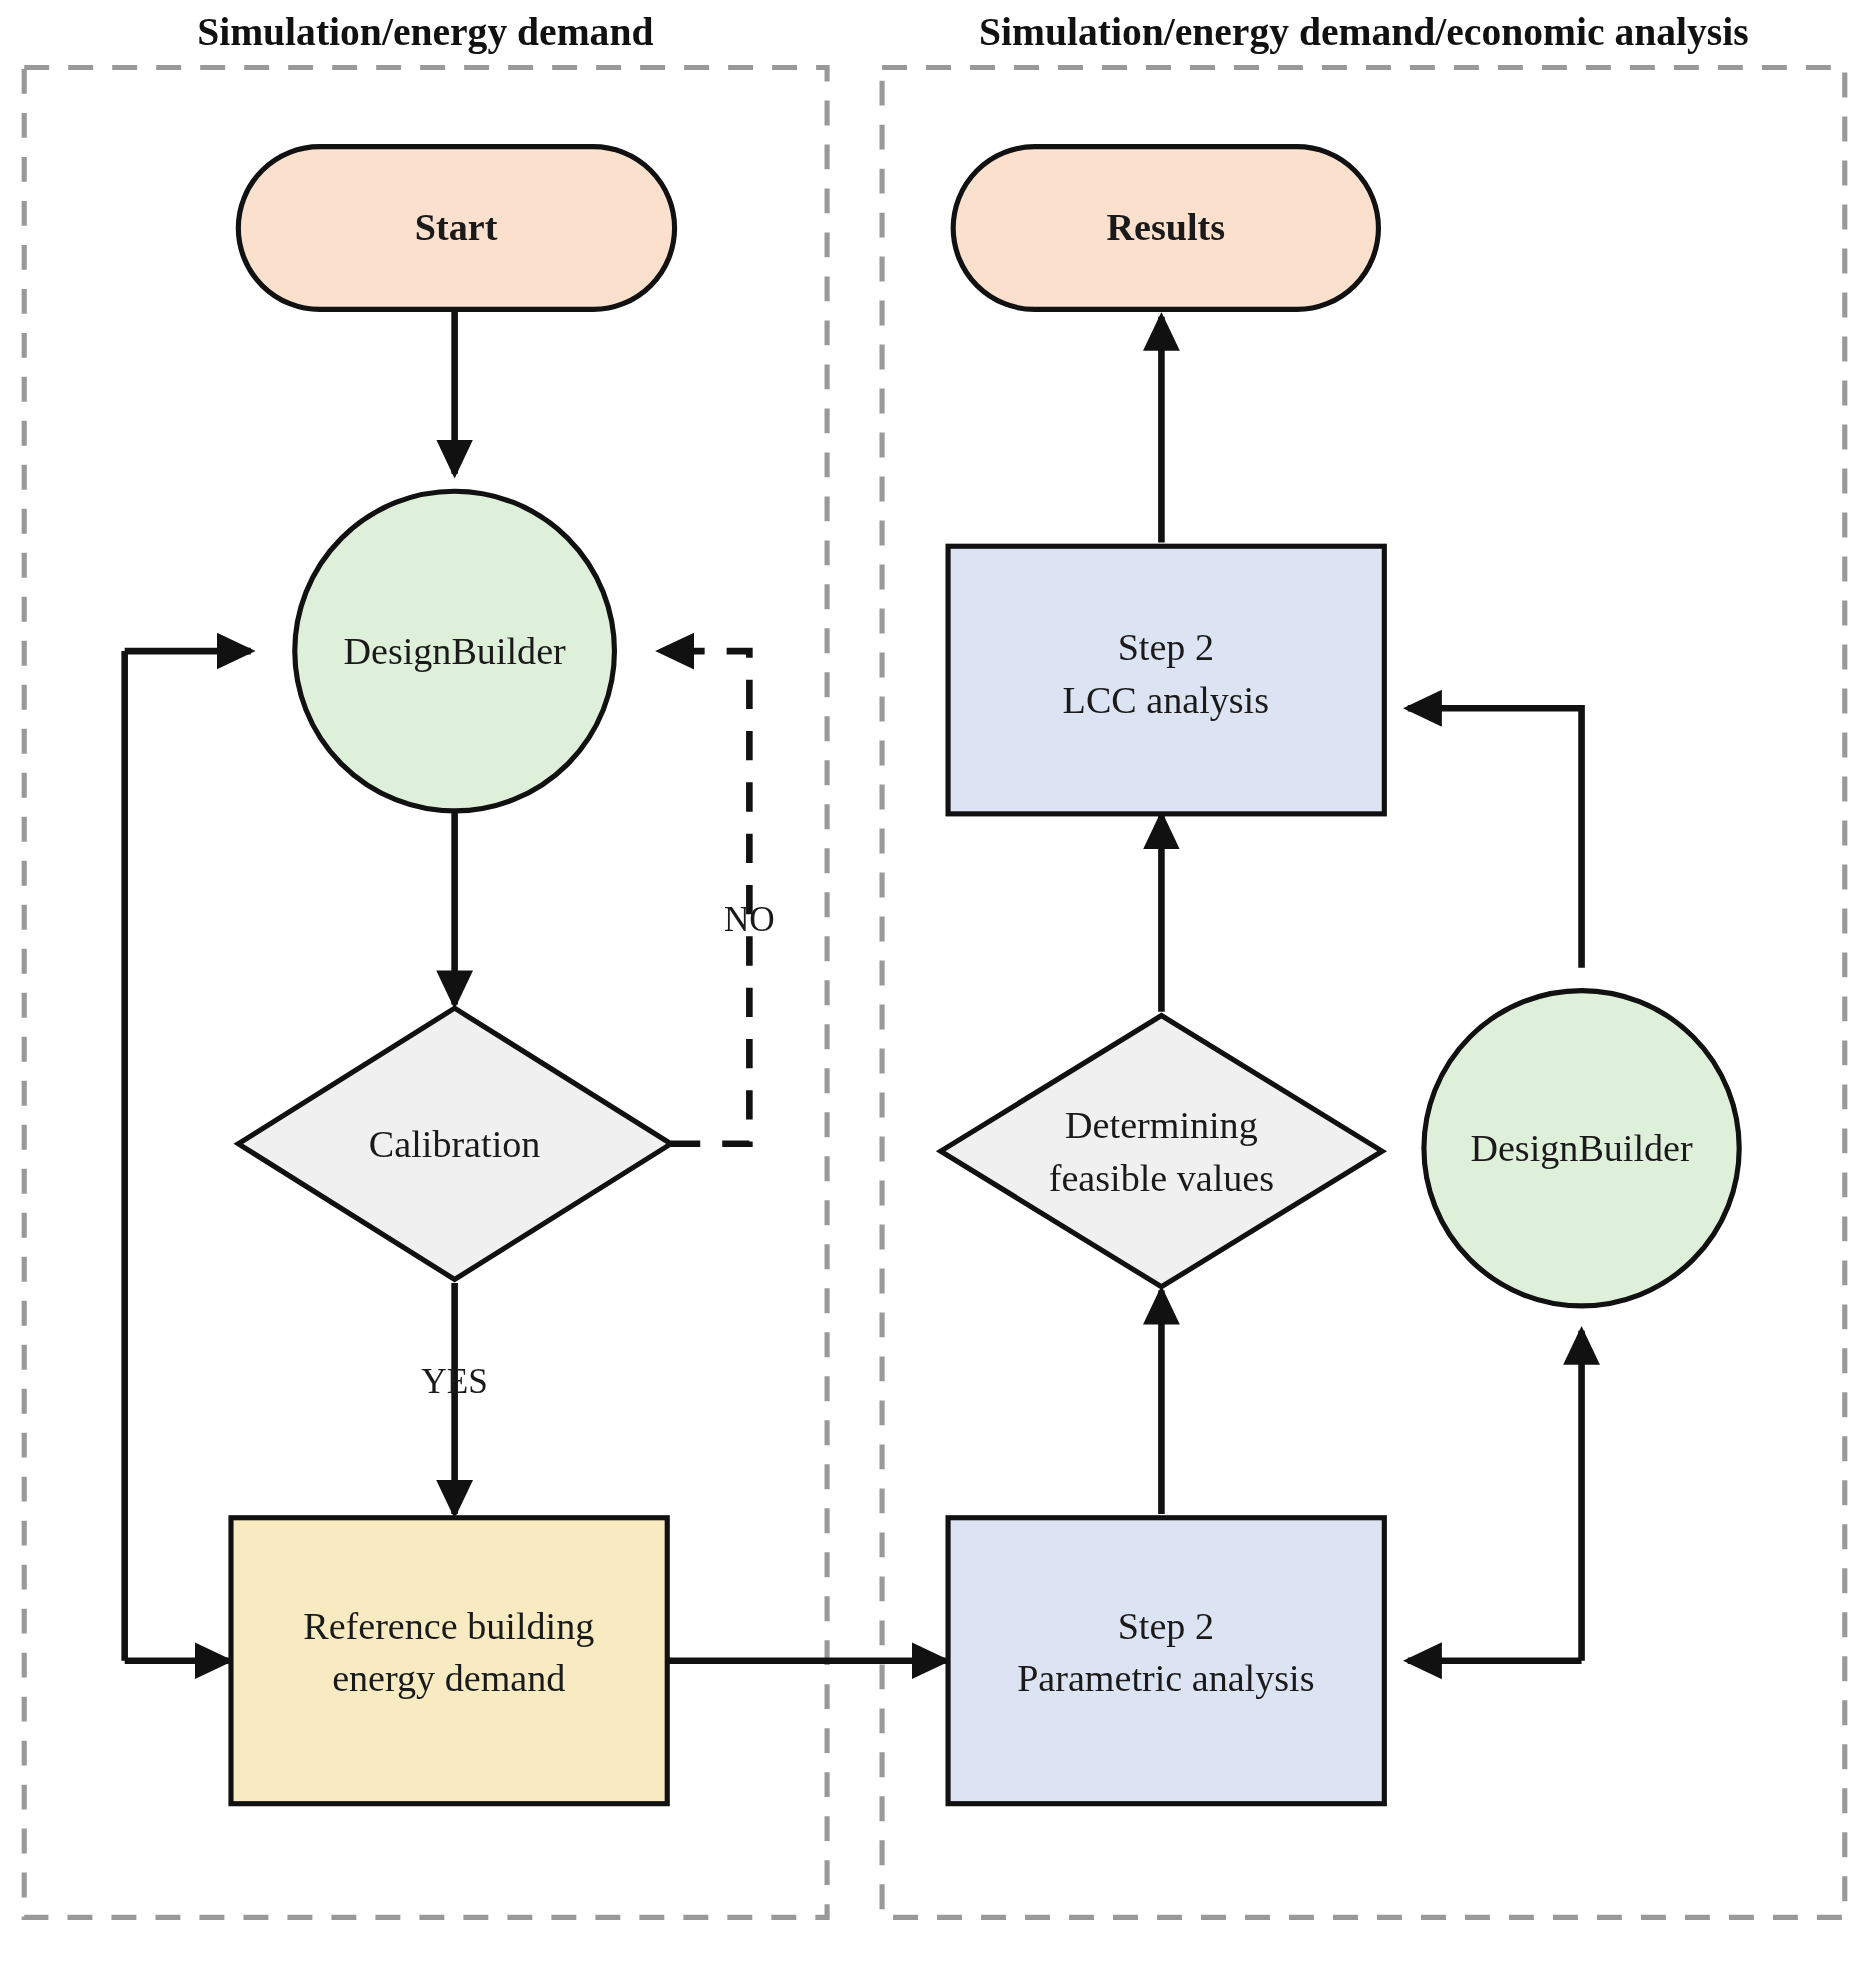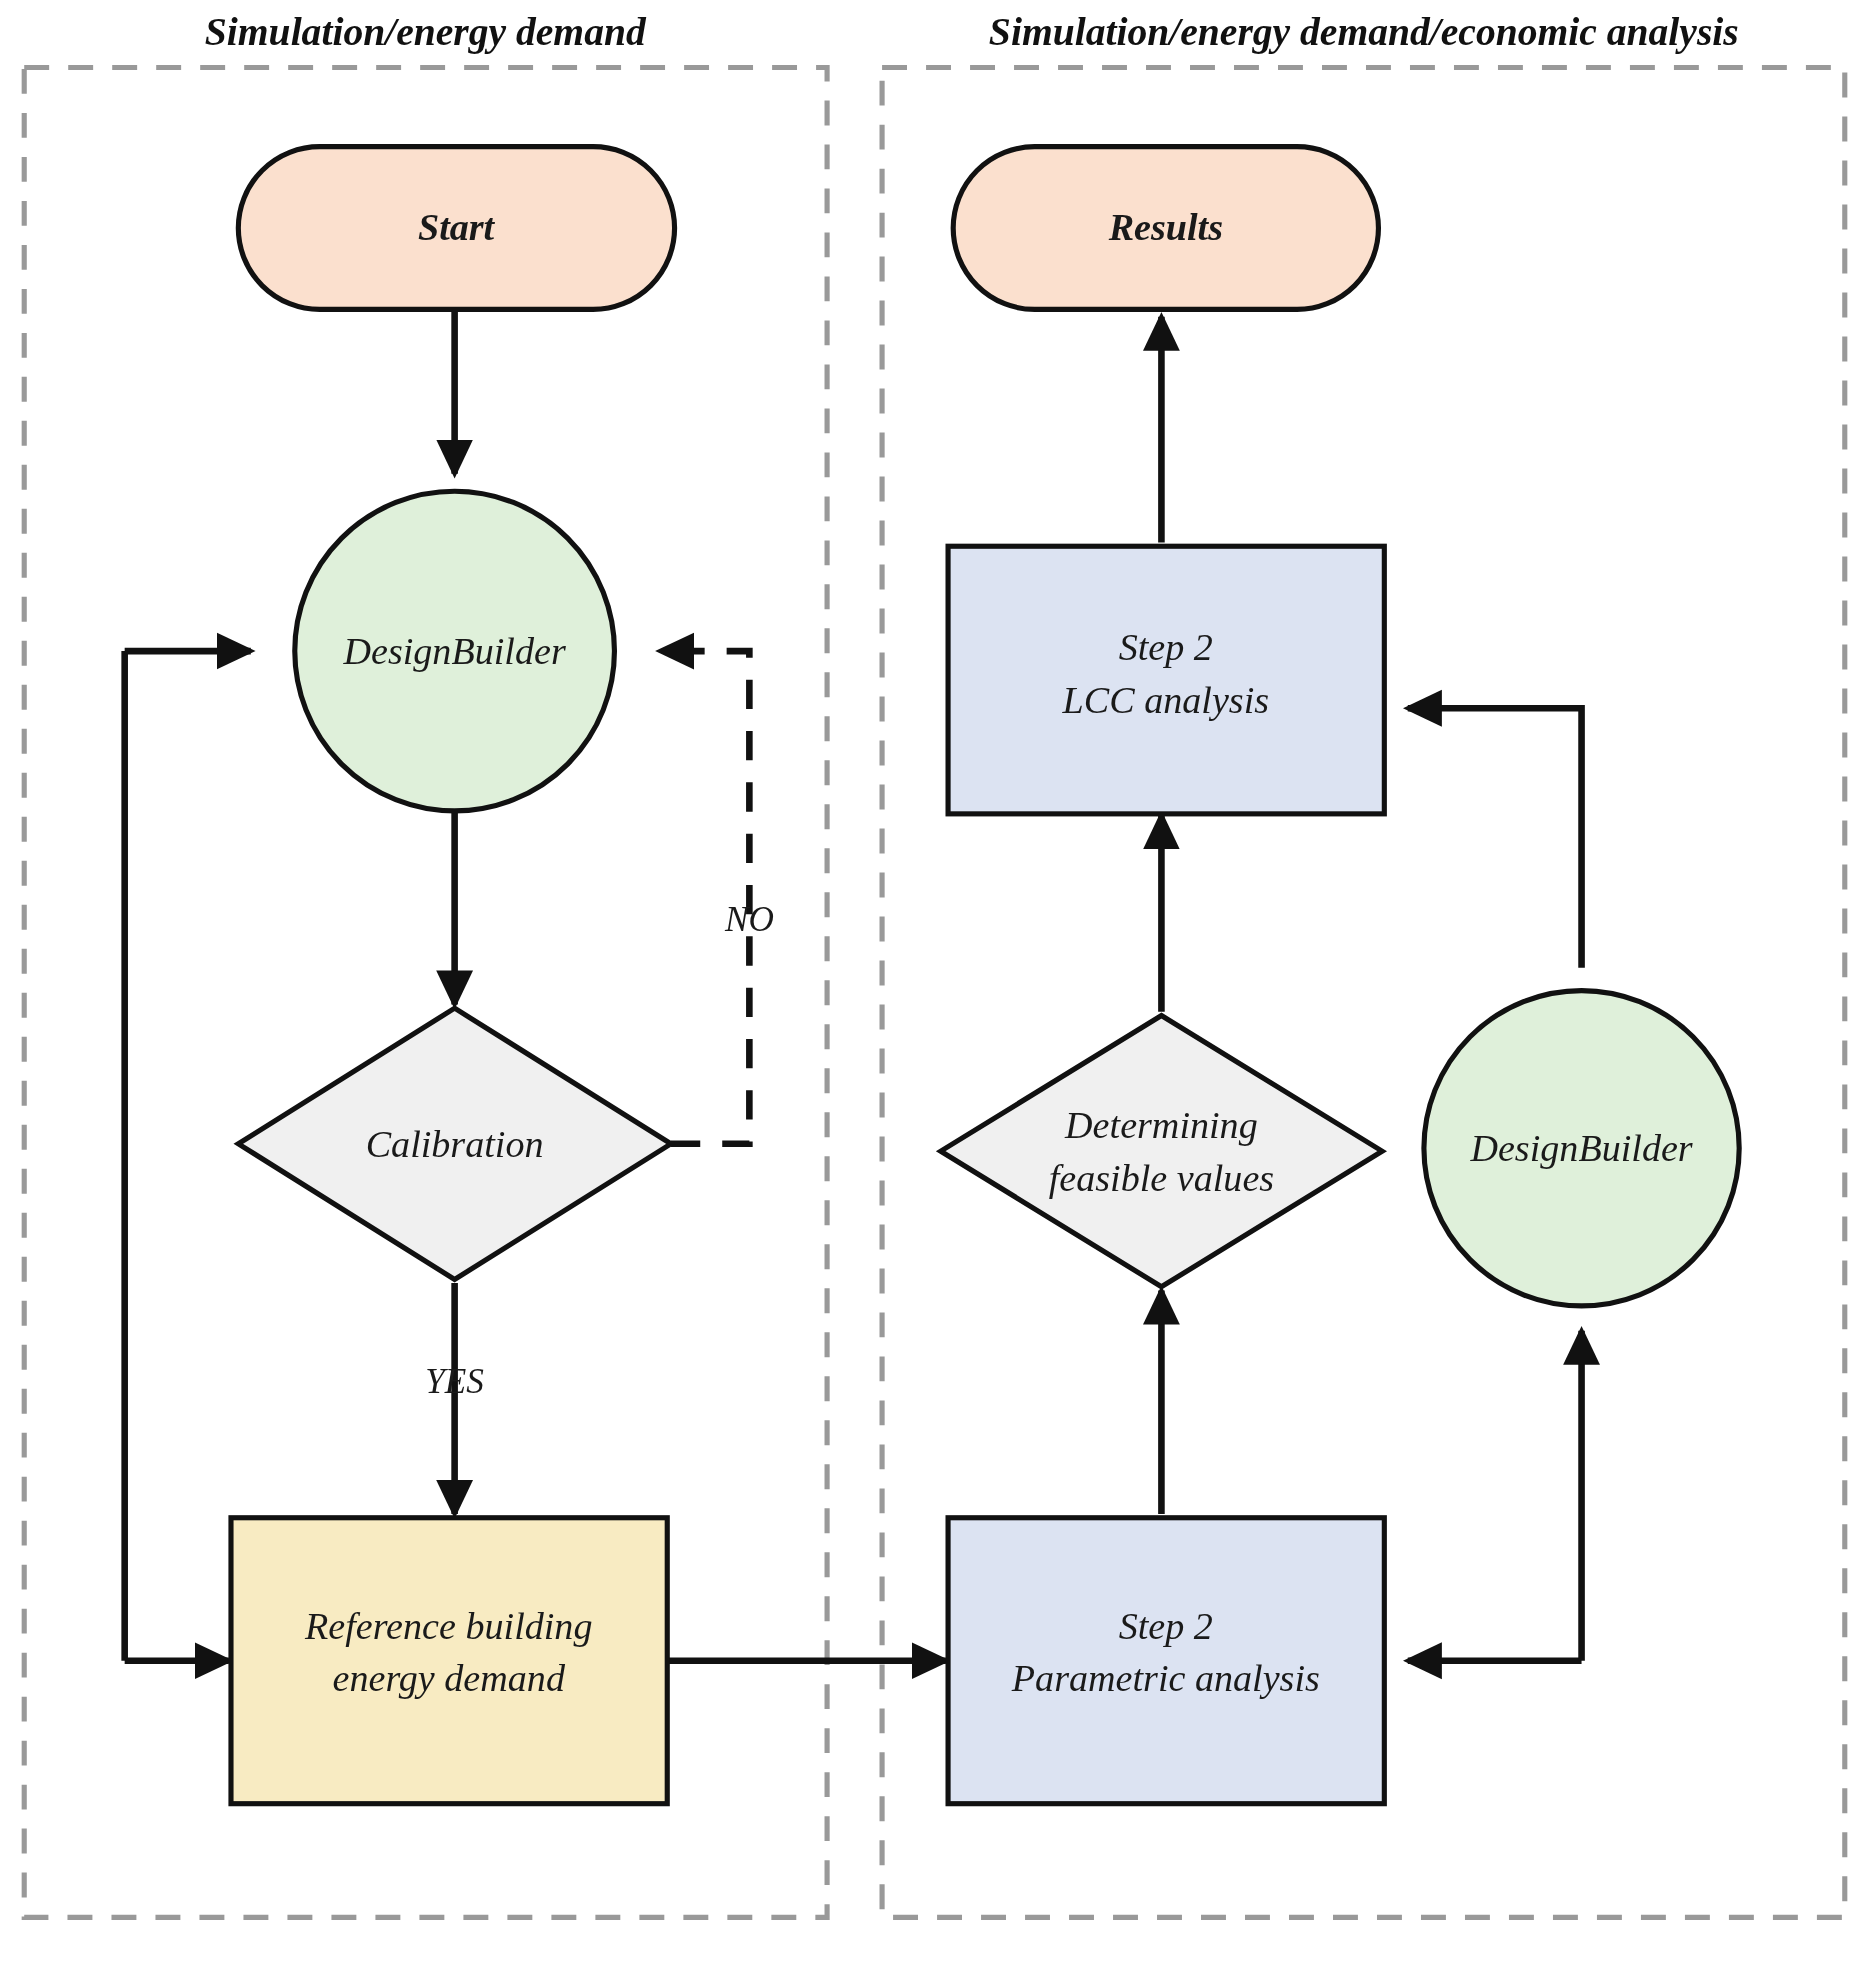--- a/index.html
+++ b/index.html
@@ -10,21 +10,20 @@
   body {
     width: 1869px;
     height: 1965px;
     font-family: "Liberation Serif", "DejaVu Serif", serif;
     overflow: hidden;
   }
   #stage {
     position: relative;
     width: 1869px;
     height: 1965px;
-    font-style: italic;
   }
   svg#flow {
     position: absolute;
     top: 0;
     left: 0;
     width: 1869px;
     height: 1965px;
   }
   .group-title {
     font-family: "Liberation Serif", "DejaVu Serif", serif;

